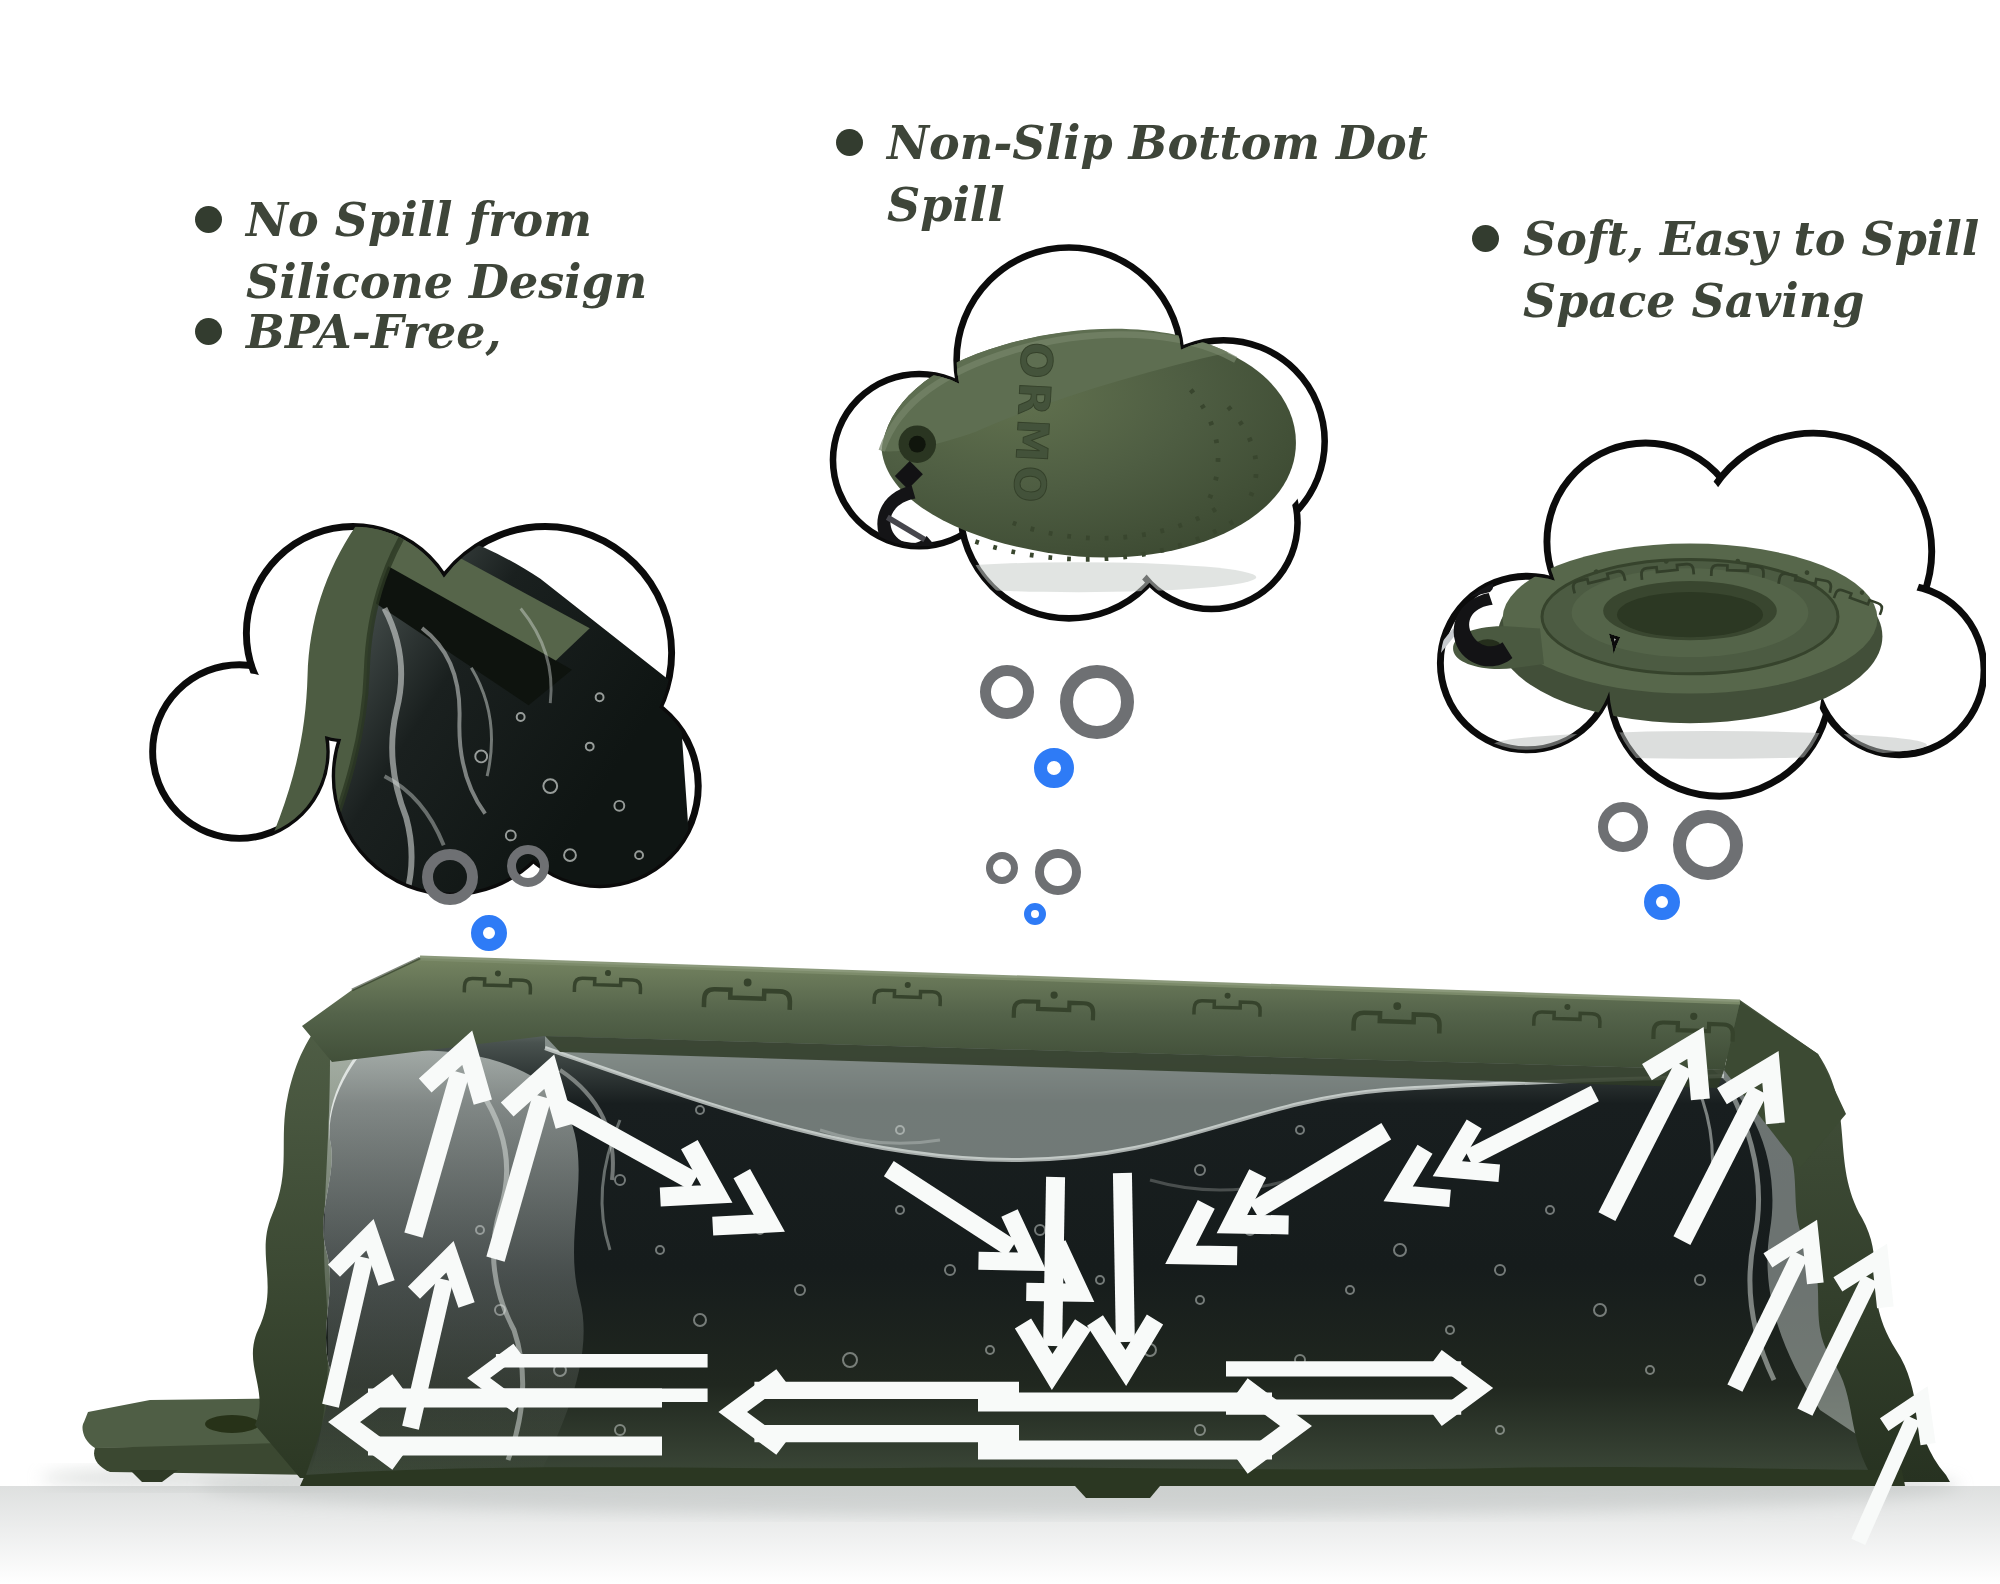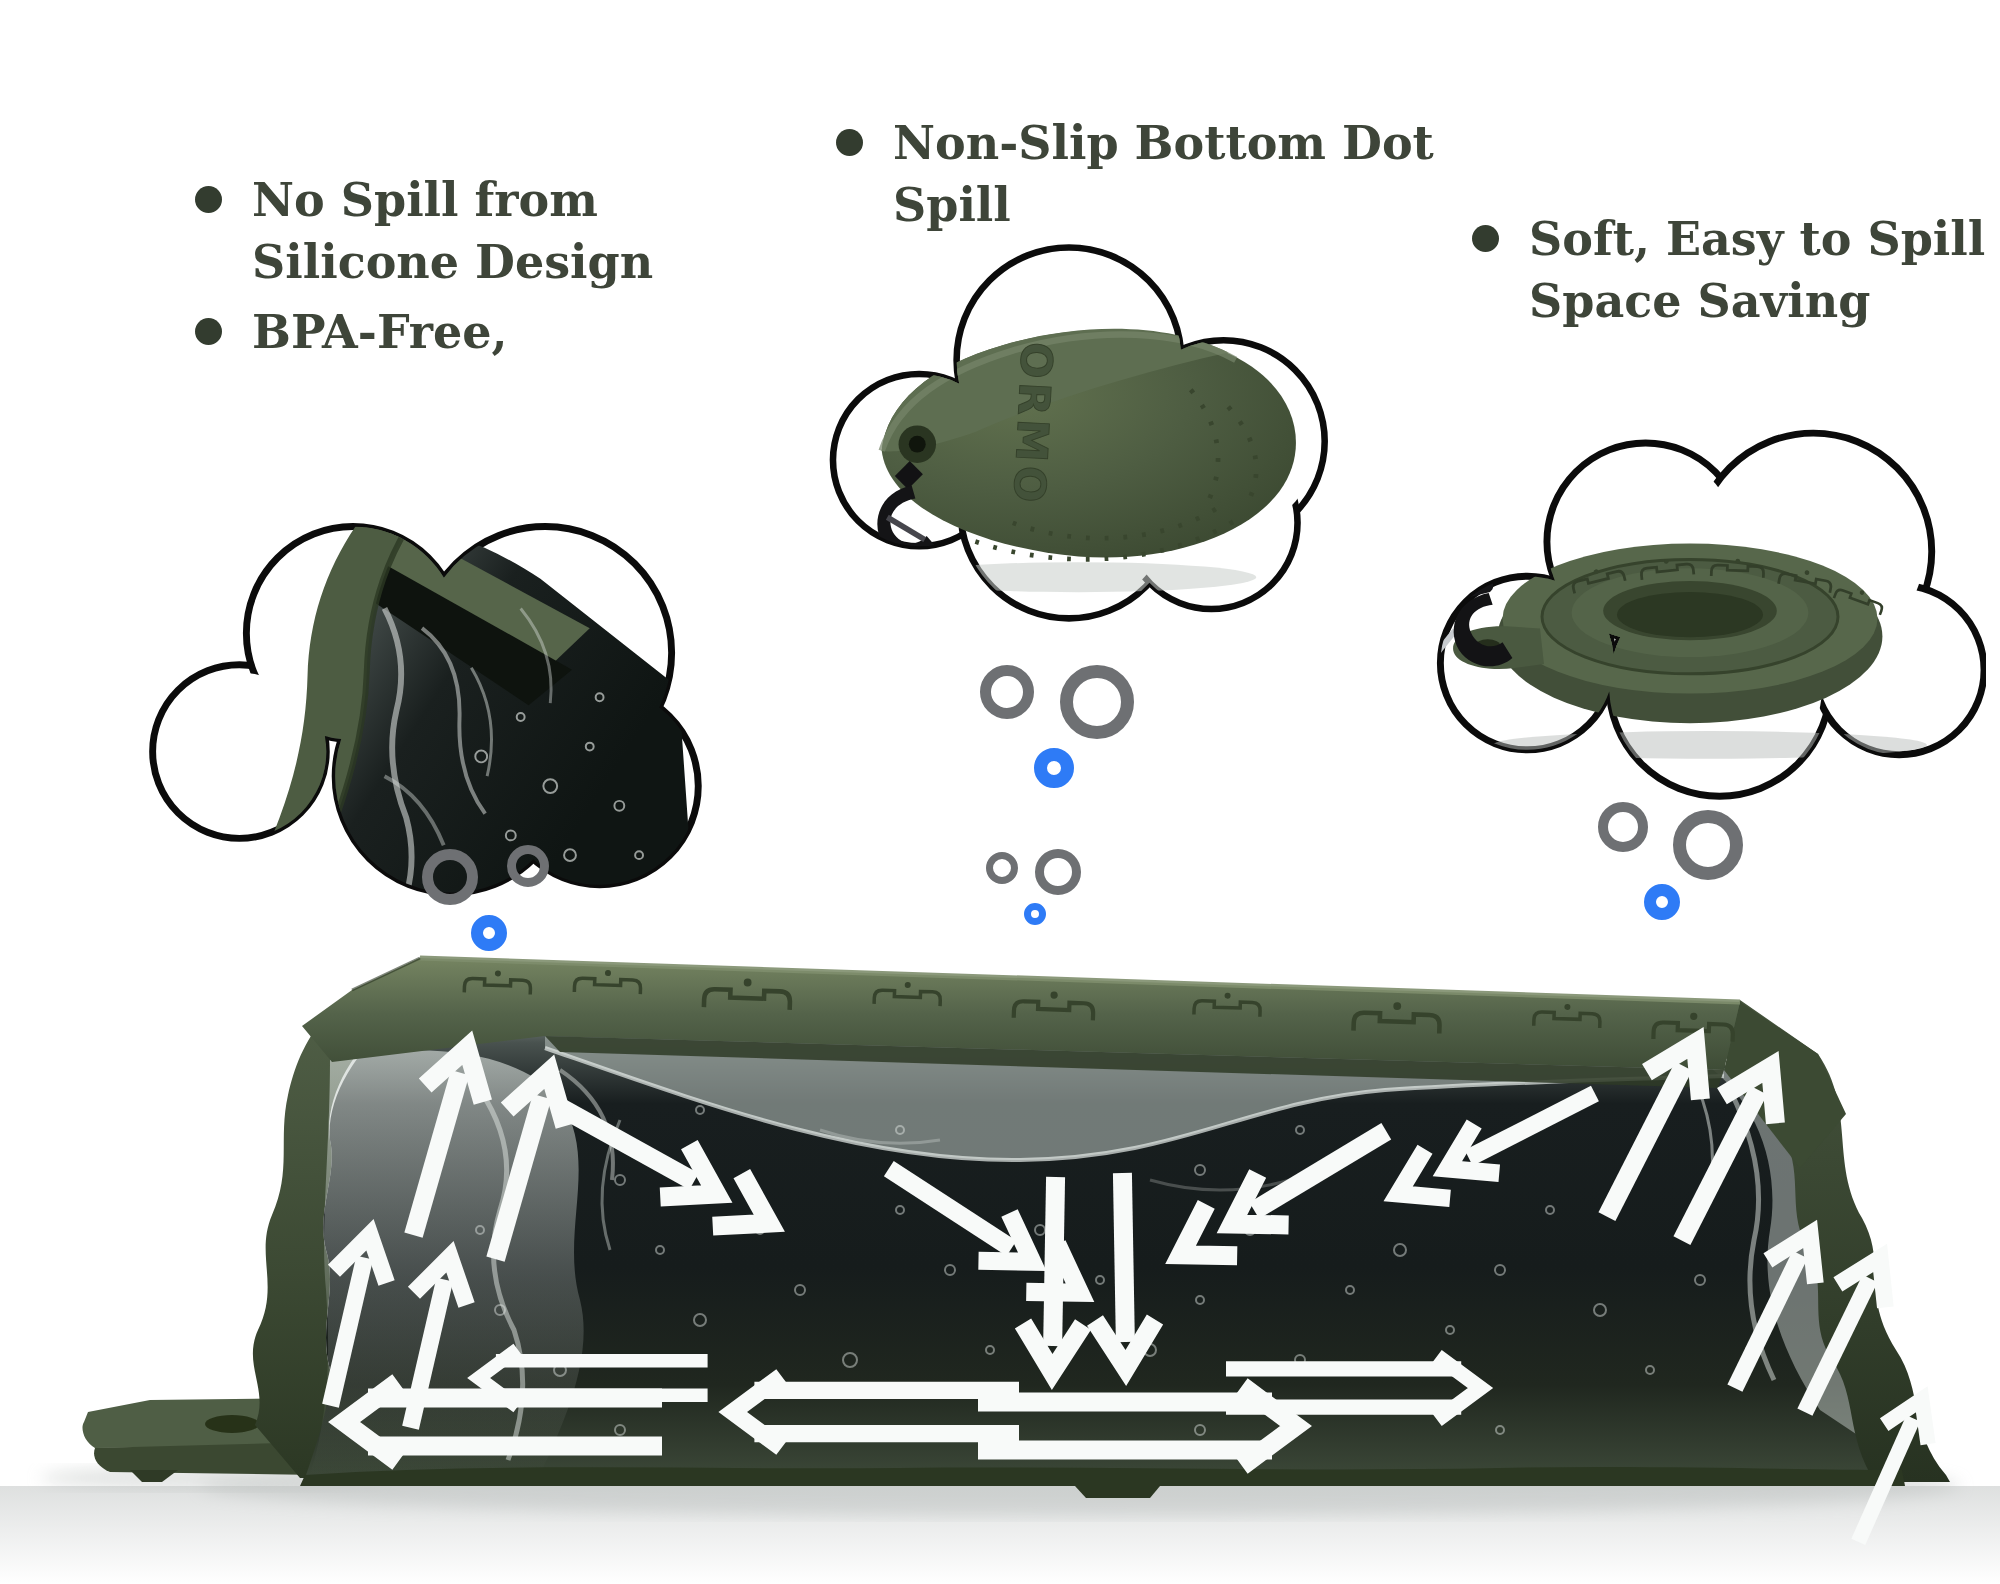--- a/index.html
+++ b/index.html
@@ -6,35 +6,35 @@
     --text_color:#3e4539; --bullet:#333c2f;
     --olive:#4d5c43; --olive_light:#657555; --olive_dark:#333f29;
     --bubble_gray:#6e7073; --bubble_blue:#2e7bf6;
     --cloud_outline:#0b0b0b; --arrow_white:#f8faf9;
   }
   *{margin:0;padding:0;box-sizing:border-box}
   html,body{background:#fff}
   .canvas{position:relative;width:2000px;height:1584px;background:#fff;overflow:hidden;
           font-family:"DejaVu Serif",serif}
   
-  .feature{position:absolute;display:flex;gap:30px;color:var(--text_color);
-           font-weight:700;font-size:46px;line-height:62px;white-space:nowrap}
+  .feature{position:absolute;display:flex;gap:24px;color:var(--text_color);
+           font-style:italic;font-weight:700;font-size:46px;line-height:62px;white-space:nowrap}
   .feature .dot{width:27px;height:27px;border-radius:50%;background:var(--bullet);margin-top:17px;flex:none}
   
   .ring{position:absolute;border-radius:50%;border-style:solid;border-color:var(--bubble_gray)}
   .ring.blue{border-color:var(--bubble_blue)}
   .abs{position:absolute}
   svg text{font-family:"DejaVu Sans",sans-serif}
 </style>
 </head>
 <body>
 
 <div class="canvas">
 
-  <div class="feature" style="left:195px;top:169px">
+  <div class="feature" style="left:195px;top:189px">
     <div class="dot"></div>
     <div>
       <div>No Spill from</div>
       <div>Silicone Design</div>
     </div>
   </div>
 
   <div class="feature" style="left:195px;top:301px">
     <div class="dot"></div>
     <div>

